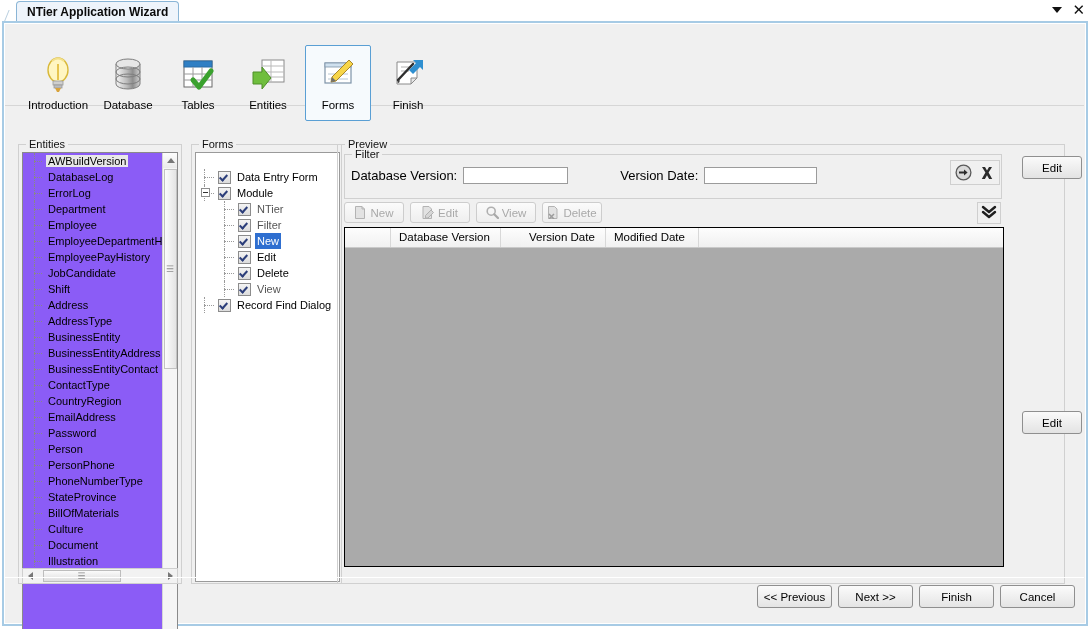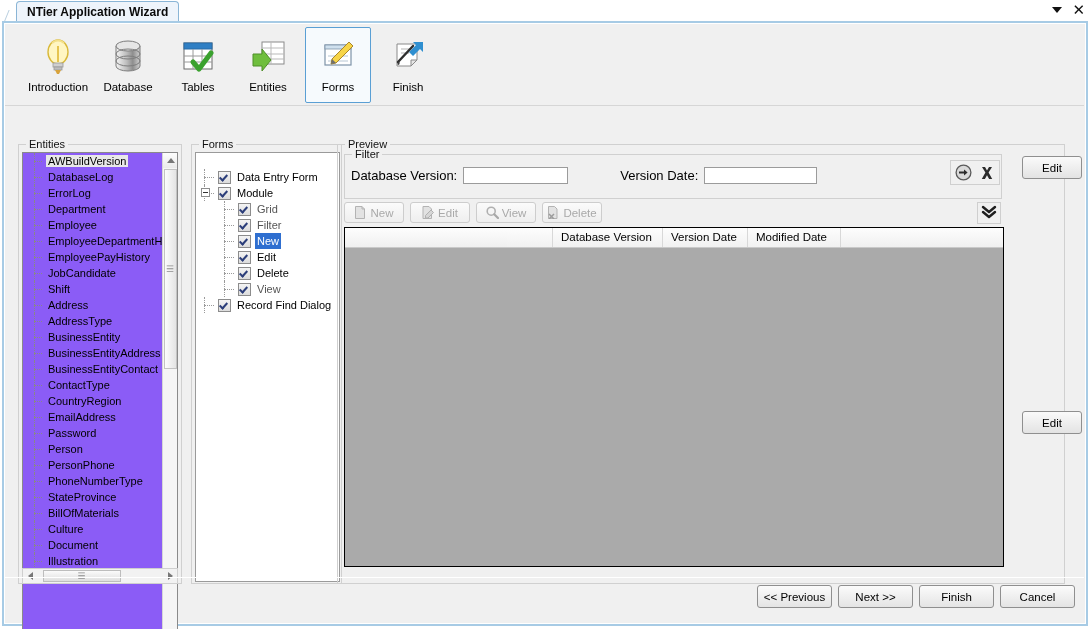--- a/index.html
+++ b/index.html
@@ -90,21 +90,21 @@
 
   
   #toolbar {
     position: absolute;
     left: 0px; top: 0px;
     width: 1079px; height: 82px;
     background: #f0f0f0;
     border-bottom: 1px solid #d6d6d6;
     display: flex;
     align-items: flex-start;
-    padding-top: 3px;
+    padding-top: 21px;
     box-sizing: border-box;
   }
   .step {
     width: 66px;
     margin-right: 4px;
     height: 76px;
     display: flex;
     flex-direction: column;
     align-items: center;
     justify-content: flex-start;
@@ -402,21 +402,20 @@
     border: 1px solid #000000;
     background: #aaaaaa;
     box-sizing: border-box;
     overflow: hidden;
   }
   #grid-header {
     display: flex;
     height: 19px;
     background: linear-gradient(#fdfdfd,#f0f0f0);
     border-bottom: 1px solid #c9c9c9;
-    justify-content: center;
   }
   .gcell {
     font-size: 11.5px;
     line-height: 19px;
     padding: 0 8px;
     border-right: 1px solid #d8d8d8;
     box-sizing: border-box;
     white-space: nowrap;
     cursor: pointer;
     background: linear-gradient(#fdfdfd,#f1f1f1);
@@ -655,21 +654,21 @@
             <span class="tdot-h" style="left: 8px; top: 8px; width: 10px;"></span>
             <span class="tdot-v" style="left: 8px; top: 0px; height: 16px;"></span>
             <span class="expander"></span>
             <span class="chk"></span>
             <span class="flbl">Module</span>
           </div>
           <div class="form-item level1 dim">
             <span class="tdot-h" style="left: 28px; top: 8px; width: 10px;"></span>
             <span class="tdot-v" style="left: 28px; top: 0px; height: 16px;"></span>
             <span class="chk"></span>
-            <span class="flbl">Grid</span>
+            <span class="flbl">NTier</span>
           </div>
           <div class="form-item level1 dim">
             <span class="tdot-h" style="left: 28px; top: 8px; width: 10px;"></span>
             <span class="tdot-v" style="left: 28px; top: 0px; height: 16px;"></span>
             <span class="chk"></span>
             <span class="flbl">Filter</span>
           </div>
           <div class="form-item level1 highlight">
             <span class="tdot-h" style="left: 28px; top: 8px; width: 10px;"></span>
             <span class="tdot-v" style="left: 28px; top: 0px; height: 16px;"></span>
@@ -777,21 +776,21 @@
           <path d="M3 3 L9 8 L15 3" fill="none" stroke="#1f1f1f" stroke-width="2.4" stroke-linecap="round" stroke-linejoin="round"></path>
           <path d="M3 8 L9 13 L15 8" fill="none" stroke="#1f1f1f" stroke-width="2.4" stroke-linecap="round" stroke-linejoin="round"></path>
         </svg>
       </span>
     </div>
 
     <div id="datagrid">
       <div id="grid-header">
         <div class="gcell rowsel" style="width: 46px;"></div>
         <div class="gcell" style="width: 110px;">Database Version</div>
-        <div class="gcell" style="width: 85px;">Version Date</div>
+        <div class="gcell" style="width: 85px; margin-left: 20px;">Version Date</div>
         <div class="gcell" style="width: 93px;">Modified Date</div>
       </div>
       <div id="grid-body"></div>
     </div>
   </div>
 
   <div class="edit-btn" id="edit-top">
     <span>Edit</span>
   </div>
   <div class="edit-btn" id="edit-mid">

